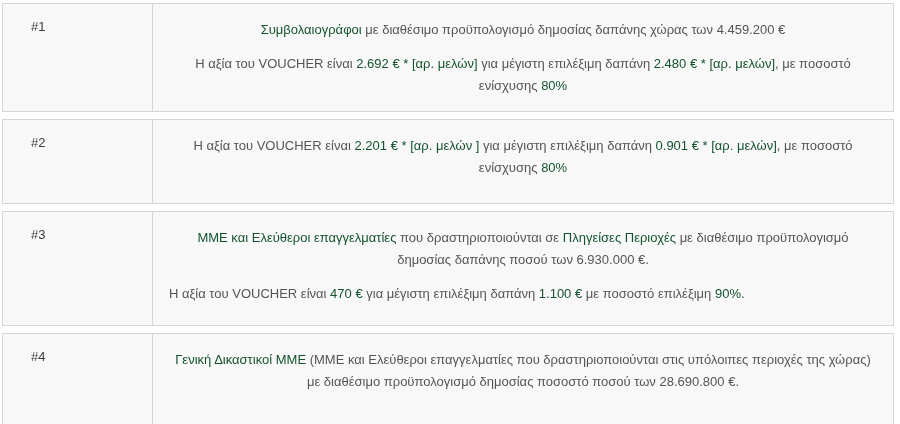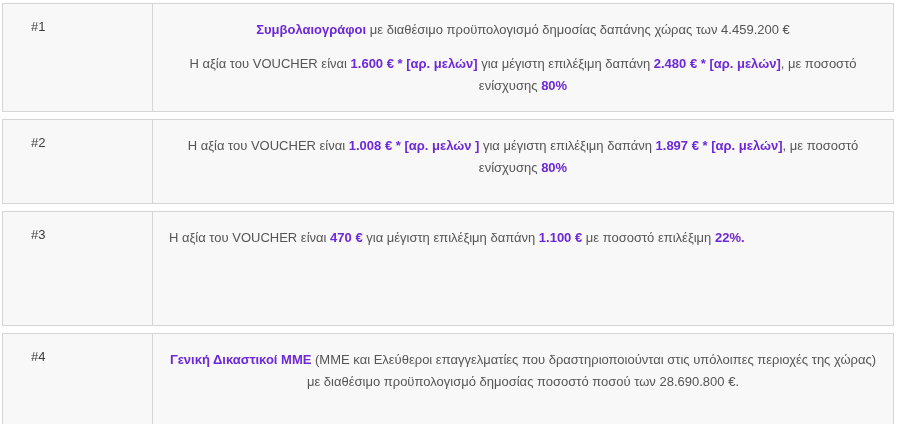--- a/index.html
+++ b/index.html
@@ -35,43 +35,44 @@
     flex: 1 1 auto;
     padding: 15px 16px;
     font-size: 13px;
     line-height: 1.65;
     color: #555555;
   }
   .cell-content p { margin: 0 0 13px 0; }
   .cell-content p:last-child { margin-bottom: 0; }
   .align-center { text-align: center; }
   .align-left  { text-align: left; }
-  .cell-content strong { font-weight: bold; color: #6d28d9; }
+  .cell-content strong { font-weight: normal; color: #14532d; }
 </style>
 </head>
 <body>
 
 <div class="table-wrap" id="table-root">
     <div class="row">
       <div class="cell-id"><span>#1</span></div>
       <div class="cell-content">
         <p class="align-center"><strong>Συμβολαιογράφοι</strong><span> με διαθέσιμο προϋπολογισμό δημοσίας δαπάνης χώρας των 4.459.200 €</span></p>
-        <p class="align-center"><span>Η αξία του VOUCHER είναι </span><strong>1.600 € * [αρ. μελών]</strong><span> για μέγιστη επιλέξιμη δαπάνη </span><strong>2.480 € * [αρ. μελών]</strong><span>, με ποσοστό ενίσχυσης </span><strong>80%</strong></p>
+        <p class="align-center"><span>Η αξία του VOUCHER είναι </span><strong>2.692 € * [αρ. μελών]</strong><span> για μέγιστη επιλέξιμη δαπάνη </span><strong>2.480 € * [αρ. μελών]</strong><span>, με ποσοστό ενίσχυσης </span><strong>80%</strong></p>
       </div>
     </div>
     <div class="row">
       <div class="cell-id"><span>#2</span></div>
       <div class="cell-content">
-        <p class="align-center"><span>Η αξία του VOUCHER είναι </span><strong>1.008 € * [αρ. μελών ]</strong><span> για μέγιστη επιλέξιμη δαπάνη </span><strong>1.897 € * [αρ. μελών]</strong><span>, με ποσοστό ενίσχυσης </span><strong>80%</strong></p>
+        <p class="align-center"><span>Η αξία του VOUCHER είναι </span><strong>2.201 € * [αρ. μελών ]</strong><span> για μέγιστη επιλέξιμη δαπάνη </span><strong>0.901 € * [αρ. μελών]</strong><span>, με ποσοστό ενίσχυσης </span><strong>80%</strong></p>
       </div>
     </div>
     <div class="row">
       <div class="cell-id"><span>#3</span></div>
       <div class="cell-content">
-        <p class="align-left"><span>Η αξία του VOUCHER είναι </span><strong>470 €</strong><span> για μέγιστη επιλέξιμη δαπάνη </span><strong>1.100 €</strong><span> με ποσοστό επιλέξιμη </span><strong>22%.</strong></p>
+        <p class="align-center"><strong>ΜΜΕ και Ελεύθεροι επαγγελματίες</strong><span> που δραστηριοποιούνται σε </span><strong>Πληγείσες Περιοχές</strong><span> με διαθέσιμο προϋπολογισμό δημοσίας δαπάνης ποσού των 6.930.000 €.</span></p>
+        <p class="align-left"><span>Η αξία του VOUCHER είναι </span><strong>470 €</strong><span> για μέγιστη επιλέξιμη δαπάνη </span><strong>1.100 €</strong><span> με ποσοστό επιλέξιμη </span><strong>90%.</strong></p>
       </div>
     </div>
     <div class="row">
       <div class="cell-id"><span>#4</span></div>
       <div class="cell-content">
         <p class="align-center"><strong>Γενική Δικαστικοί ΜΜΕ</strong><span> (ΜΜΕ και Ελεύθεροι επαγγελματίες που δραστηριοποιούνται στις υπόλοιπες περιοχές της χώρας) με διαθέσιμο προϋπολογισμό δημοσίας ποσοστό ποσού των 28.690.800 €.</span></p>
       </div>
     </div>
   </div>
 

